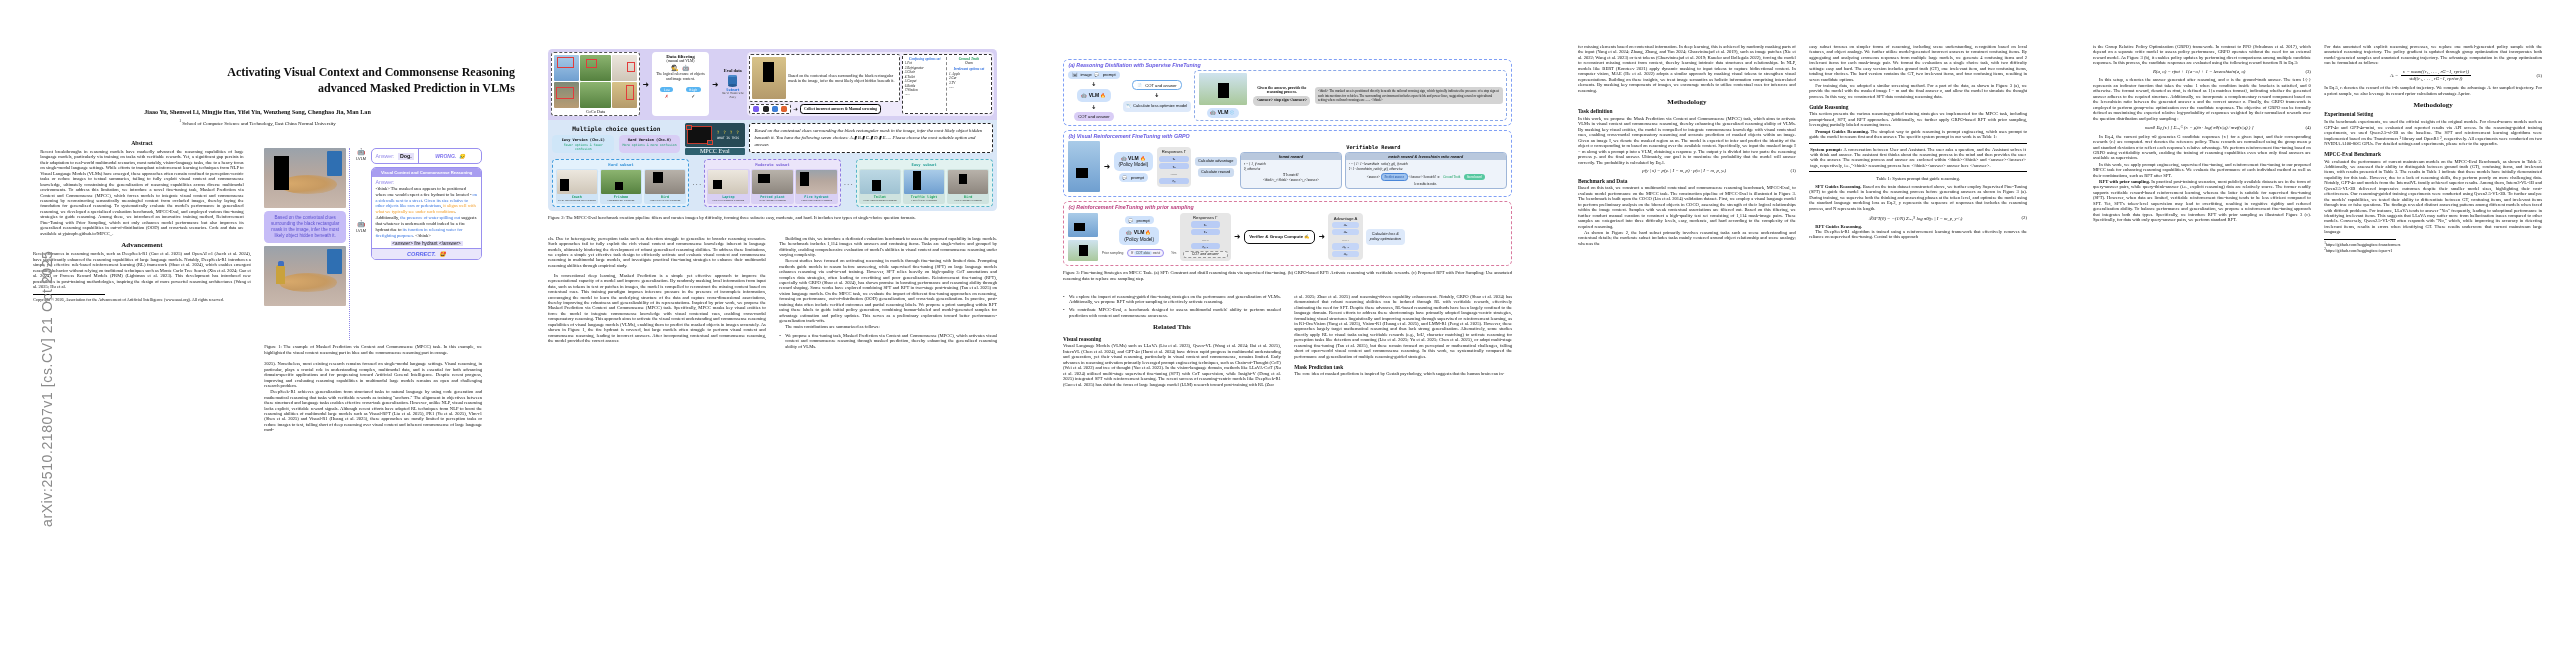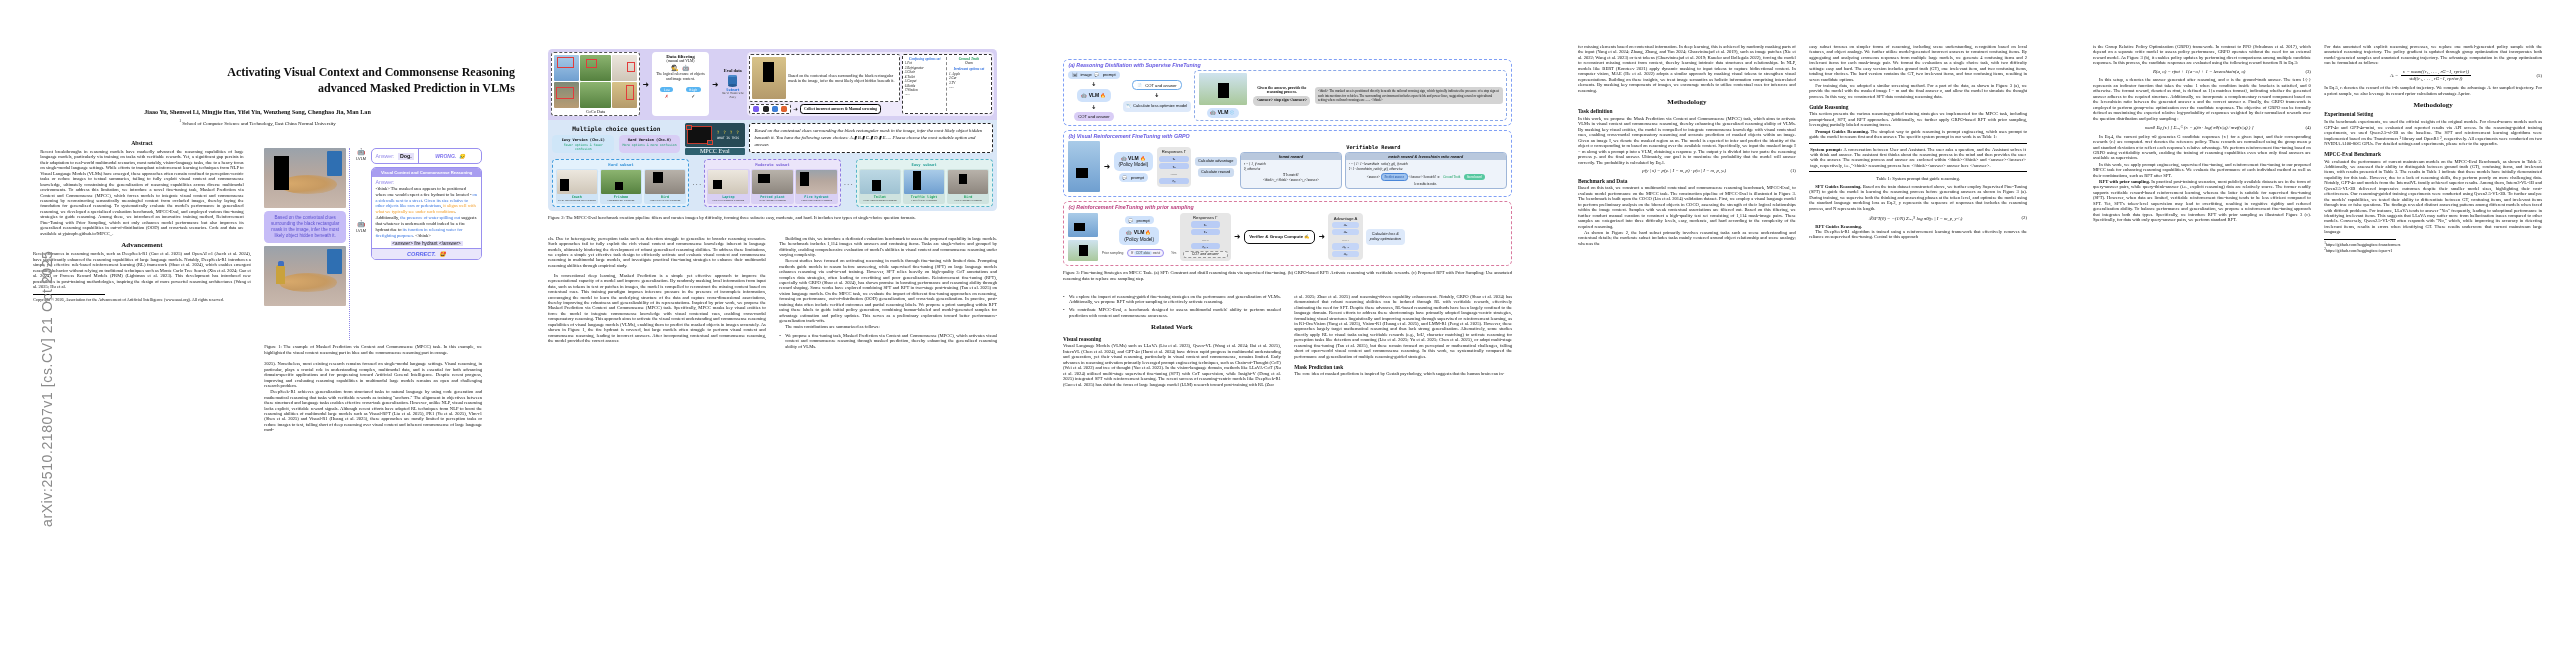--- a/index.html
+++ b/index.html
@@ -644,21 +644,21 @@
     <div class="cols" style="margin-top:12.2px;">
       <div class="col">
         <div class="bullet">
             <span class="dot">•</span>
             <span class="btxt">We explore the impact of reasoning-guided fine-tuning strategies on the performance and generalization of VLMs. Additionally, we propose RFT with prior sampling to effectively activate reasoning.</span>
           </div>
         <div class="bullet">
             <span class="dot">•</span>
             <span class="btxt">We contribute MPCC-Eval, a benchmark designed to assess multimodal models' ability to perform masked prediction with context and commonsense awareness.</span>
           </div>
-        <div class="sec">Related Work</div>
+        <div class="sec">Related This</div>
         <div class="sub">Visual reasoning</div>
         <p class="p ni">Visual Language Models (VLMs) such as LLaVA (Liu et al. 2023), Qwen-VL (Wang et al. 2024; Bai et al. 2025), InternVL (Chen et al. 2024), and GPT-4o (Hurst et al. 2024) have driven rapid progress in multimodal understanding and generation, yet their visual reasoning, particularly in visual context and commonsense, remains limited. Early advances in reasoning activation primarily leveraged prompt engineering techniques, such as Chain-of-Thought (CoT) (Wei et al. 2022) and tree of thought (Yao et al. 2023). In the vision-language domain, methods like LLaVA-CoT (Xu et al. 2024) utilized multi-stage supervised fine-tuning (SFT) with CoT supervision, while Insight-V (Dong et al. 2025) integrated SFT with reinforcement learning. The recent success of reasoning-centric models like DeepSeek-R1 (Guo et al. 2025) has shifted the focus of large language model (LLM) research toward post-training with RL (Zuo</p>
       </div>
       <div class="col">
         <p class="p ni">et al. 2025; Zhao et al. 2025) and reasoning-driven capability enhancement. Notably, GRPO (Shao et al. 2024) has demonstrated that robust reasoning abilities can be induced through RL with verifiable rewards, effectively eliminating the need for SFT. Despite these advances, RL-based reasoning methods have been largely confined to the language domain. Recent efforts to address these shortcomings have primarily adopted language-centric strategies, formalizing visual structures linguistically and improving reasoning through supervised or reinforcement learning, as in R1-OneVision (Yang et al. 2025), Vision-R1 (Huang et al. 2025), and LMM-R1 (Peng et al. 2025). However, these approaches largely target mathematical reasoning and thus lack strong generalization. Alternatively, some studies directly apply RL to visual tasks using verifiable rewards (e.g., IoU, character matching) to activate reasoning for perception tasks like detection and counting (Liu et al. 2025; Yu et al. 2025; Chen et al. 2025), or adopt multi-stage reasoning fine-tuning (Tan et al. 2025), but these remain focused on perceptual or mathematical challenges, falling short of open-world visual context and commonsense reasoning. In this work, we systematically compared the performance and generalization of multiple reasoning-guided strategies.</p>
         <div class="sub">Mask Prediction task</div>
         <p class="p ni">The core idea of masked prediction is inspired by Gestalt psychology, which suggests that the human brain can in-</p>
       </div>
     </div>
   </div>

